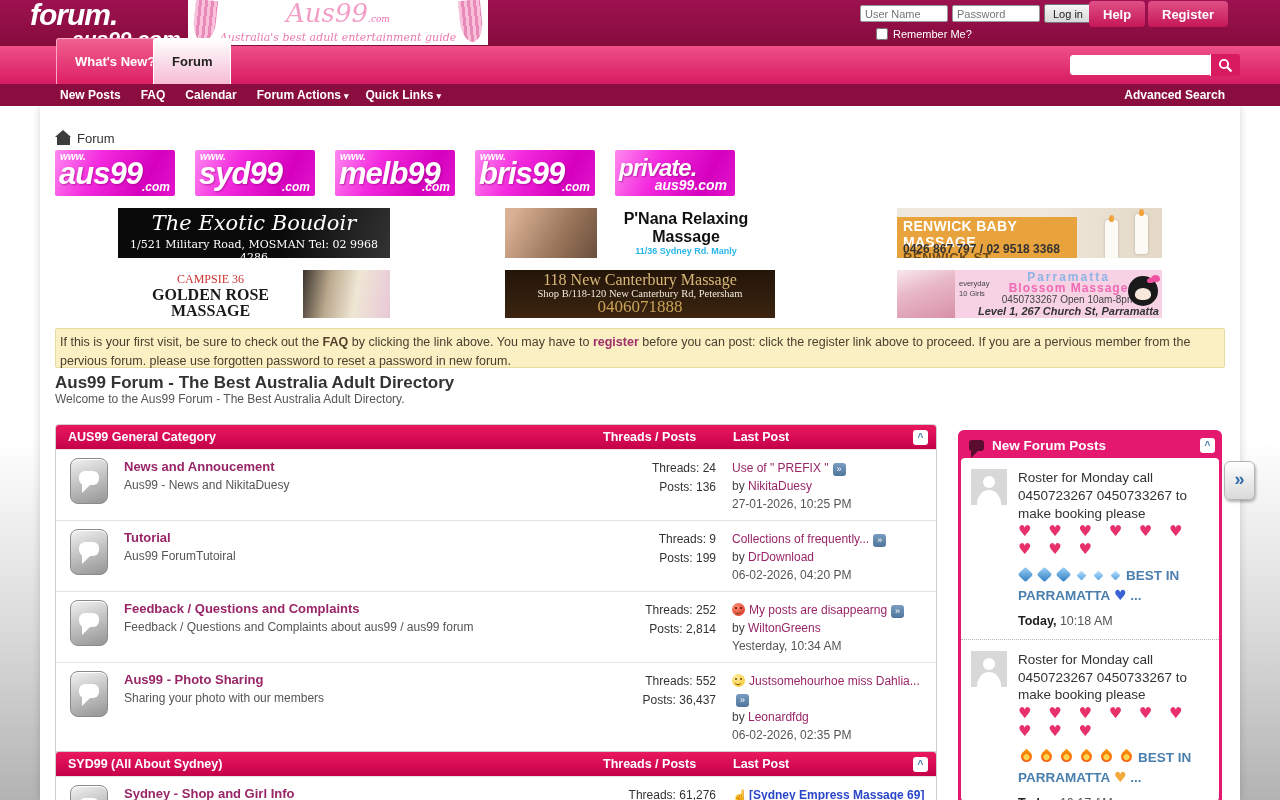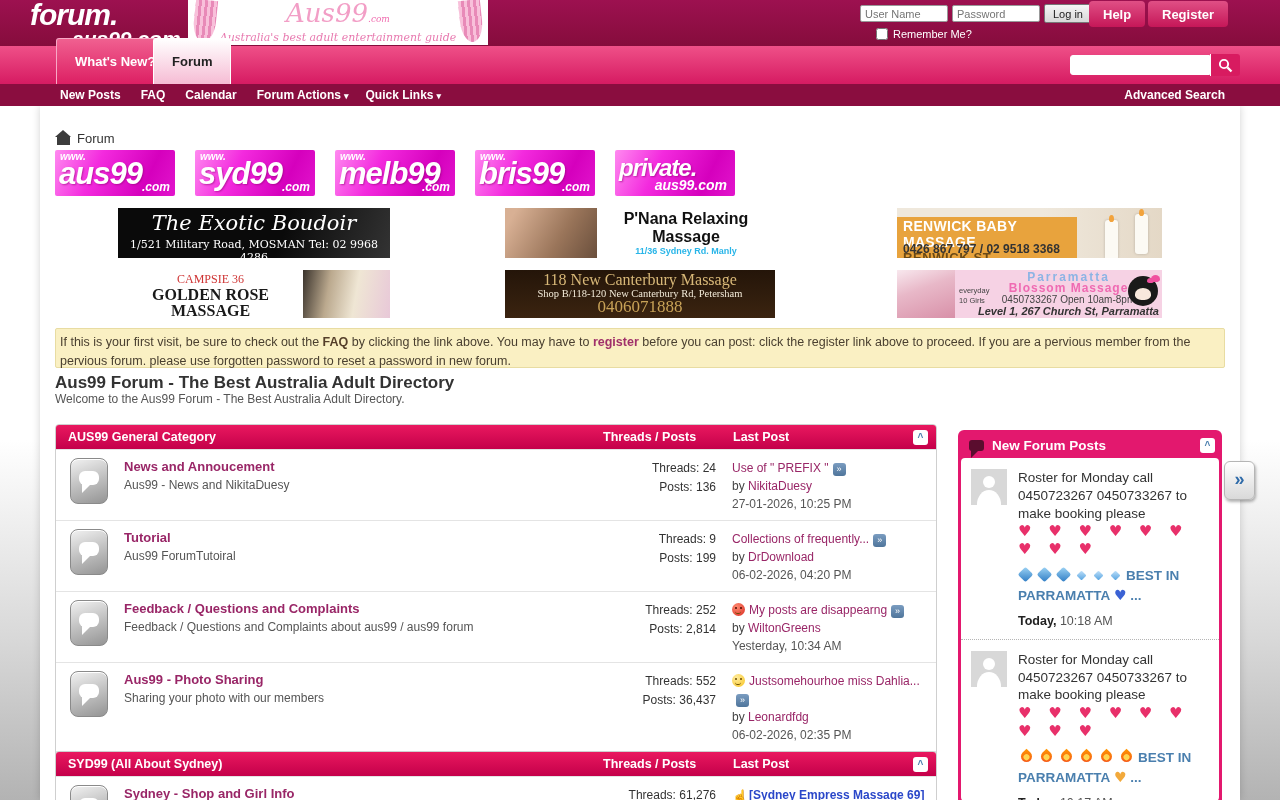--- a/index.html
+++ b/index.html
@@ -98,21 +98,21 @@
   .ad-golden .t{color:#1a1a1a;font-family:"Liberation Serif",serif;font-weight:bold;font-size:16px;line-height:16px;
         border-bottom:1px solid #444;display:inline-block;padding-bottom:1px;}
   .ad-golden .photo{position:absolute;right:0;top:0;width:87px;height:48px;
         background:linear-gradient(100deg,#3a332c 0%,#bba98e 30%,#efe6d4 60%,#e8c8d8 100%);}
   .ad-cant{left:505px;top:270px;width:270px;height:48px;background:linear-gradient(#241509,#3b2410);text-align:center;color:#d8b878;}
   .ad-cant .t{font-family:"Liberation Serif",serif;font-size:16px;line-height:17px;margin-top:1px;}
   .ad-cant .a{font-size:10.5px;color:#f2ead8;font-weight:normal;font-family:"Liberation Serif",serif;}
   .ad-cant .p{font-family:"Liberation Serif",serif;font-size:17px;line-height:15px;color:#c8a257;}
   .ad-blossom{left:897px;top:270px;width:265px;height:48px;background:#f6d2e4;display:flex;}
   .ad-blossom .photo{width:58px;height:48px;background:linear-gradient(160deg,#f8e8ee 0%,#e8b8c8 40%,#d890a8 100%);}
-  .ad-blossom .note{position:absolute;left:62px;top:16px;font-size:7.5px;color:#444;width:34px;line-height:1.3;}
+  .ad-blossom .note{position:absolute;left:62px;top:9px;font-size:7.5px;color:#444;width:34px;line-height:1.3;}
   .ad-blossom .tx{flex:1;text-align:center;padding-left:20px;}
   .ad-blossom .l1{color:#8cb4e4;font-weight:bold;font-size:12px;letter-spacing:2px;line-height:11px;margin-top:2px;}
   .ad-blossom .l2{color:#ef6ab2;font-weight:bold;font-size:12px;letter-spacing:1px;line-height:11px;}
   .ad-blossom .l3{color:#444;font-size:10px;line-height:11px;}
   .ad-blossom .l4{color:#333;font-size:11px;font-weight:bold;line-height:12px;font-style:italic;}
   .bhead{position:absolute;right:4px;top:6px;width:30px;height:30px;background:#1a1a1a;border-radius:50%;}
   .bhead::before{content:"";position:absolute;left:7px;top:12px;width:16px;height:12px;background:#f8e8dc;border-radius:50% 50% 40% 40%;}
   .bhead::after{content:"";position:absolute;right:-2px;top:-1px;width:9px;height:7px;background:#f050a0;border-radius:50% 50% 50% 50%/60% 60% 40% 40%;box-shadow:-5px 2px 0 -1px #f050a0;}
 
   

